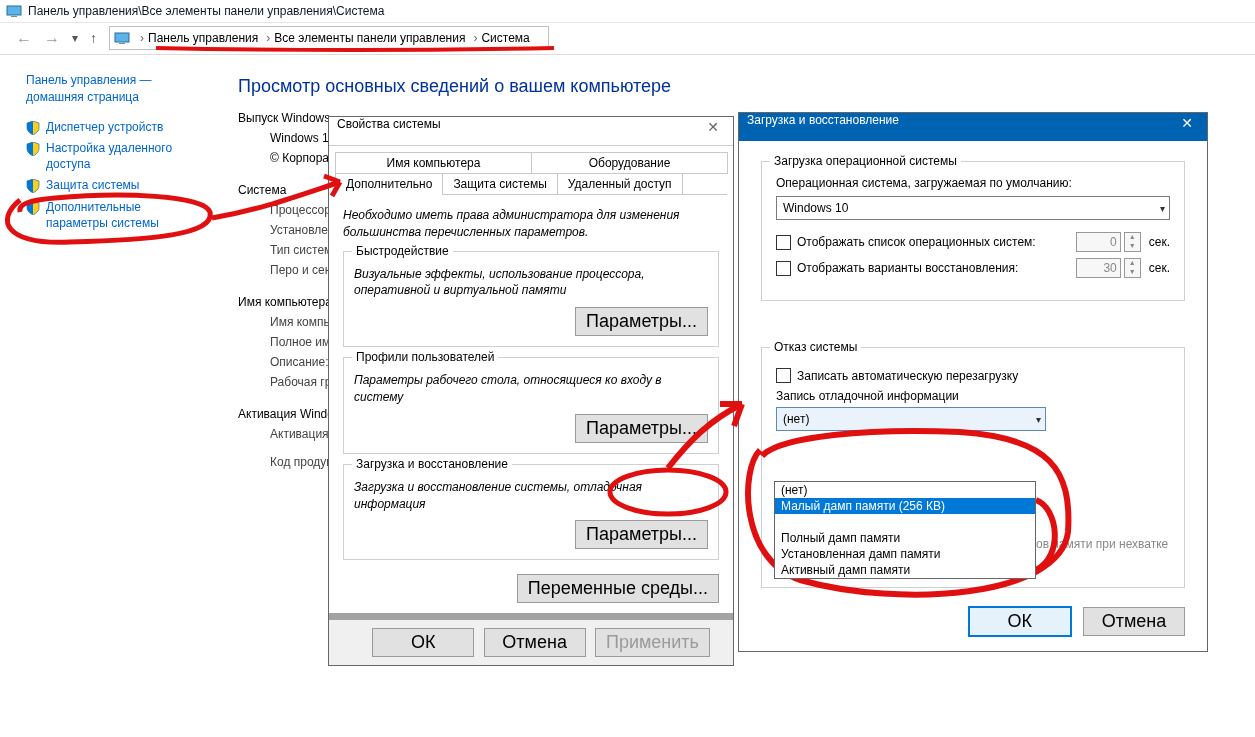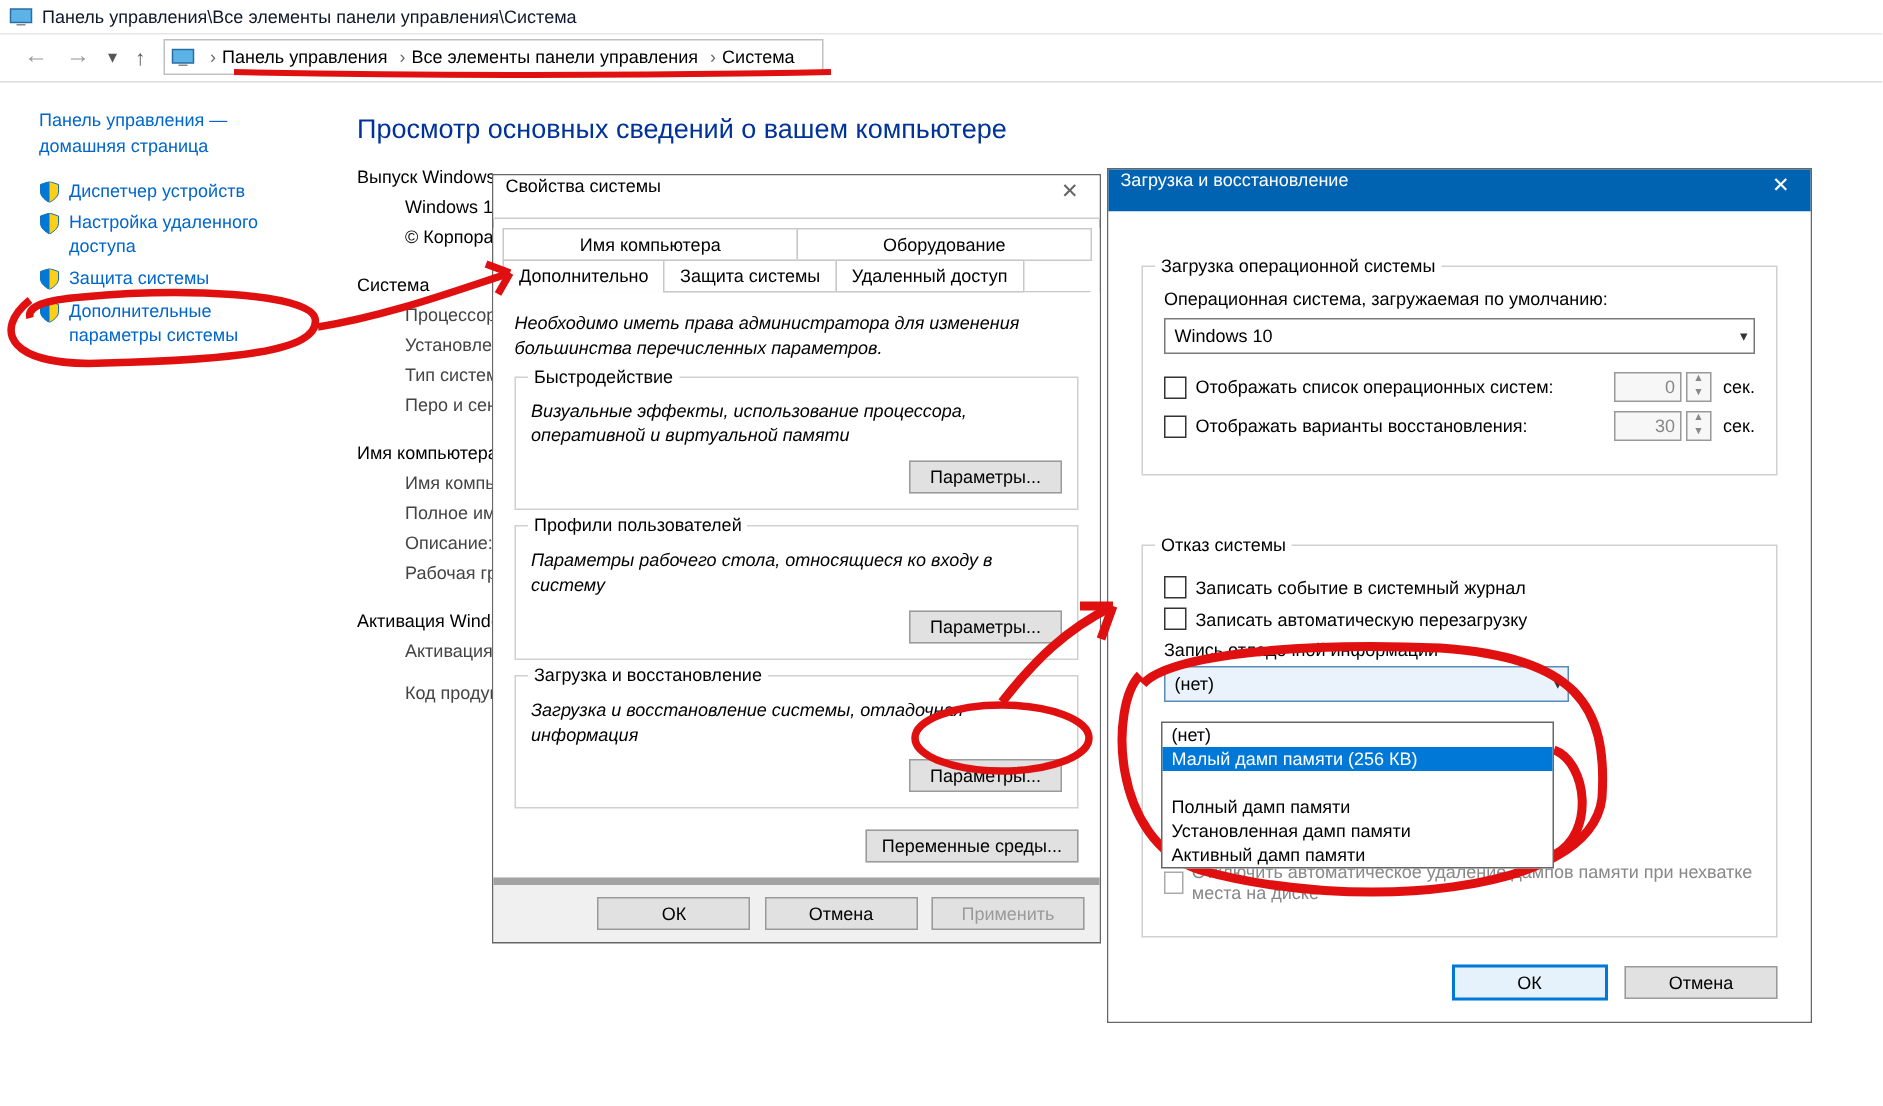--- a/index.html
+++ b/index.html
@@ -70,23 +70,23 @@
   .dlg-close.white { color:#fff; }
   .tabs { display:flex; border-bottom:1px solid #c8c8c8; background:#fff; margin:6px 6px 0 6px; flex-wrap:wrap;}
   .tab { border:1px solid #c8c8c8; background:#fff; padding:3px 10px; margin-right:-1px; margin-bottom:-1px; }
   .tab.active { border-bottom:1px solid #fff; background:#fff; }
   .dlg-body { padding:8px 14px 10px 14px; background:#fff; }
   .groupbox { border:1px solid #d0d0d0; padding:10px 10px 10px 10px; margin-top:10px; position:relative; }
   .groupbox .legend { position:absolute; top:-8px; left:8px; background:#fff; padding:0 4px; color:#000; }
   .btn {
     display:inline-block; min-width:80px; text-align:center;
     border:1px solid #9a9a9a; background:#e1e1e1; padding:3px 10px;
-    font-size:12px;
-  }
-  .dlg-footer { background:#f0f0f0; border-top:5px solid #a3a3a3; padding:8px 10px; text-align:right; }
+    font-size:18px;
+  }
+  .dlg-footer { background:#f0f0f0; border-top:7px solid #a3a3a3; padding:8px 23px; text-align:right; }
   .dlg-footer .btn { margin-left:6px; }
   .btn.disabled { color:#9a9a9a; }
   .desc { color:#000; margin:4px 0 8px 0; line-height:1.4;font-style:italic; }
 
   .select {
     border:1px solid #7a7a7a; background:#fff; display:flex; align-items:center;
     justify-content:space-between; padding:2px 4px 2px 6px; height:18px;
   }
   .select .chev { font-size:10px; color:#333; }
   .dropdown {
@@ -239,21 +239,21 @@
   </div>
 </div>
 
 <div class="dialog" style="left:738px; top:112px; width:468px;">
   <div class="dlg-title blue">
     <span>Загрузка и восстановление</span>
     <span class="dlg-close white">✕</span>
   </div>
   <div class="dlg-body" style="padding:16px 22px 14px 22px;">
 
-    <div class="groupbox" style="margin-top:20px;padding:14px 14px 16px 14px;">
+    <div class="groupbox" style="margin-top:4px;padding:14px 14px 16px 14px;">
       <span class="legend">Загрузка операционной системы</span>
       <div style="margin-bottom:6px;">Операционная система, загружаемая по умолчанию:</div>
       <div class="select">
         <span>Windows 10</span>
         <span class="chev">▾</span>
       </div>
       <div class="chk" style="margin-top:12px;">
         <span class="box"></span>
         <span style="flex:1;">Отображать список операционных систем:</span>
         <span class="row-inline">
@@ -276,24 +276,20 @@
             </span>
           <span style="margin-left:8px;">сек.</span>
         </span>
       </div>
     </div>
 
     <div class="groupbox" style="margin-top:46px;padding:14px 14px 16px 14px;">
       <span class="legend">Отказ системы</span>
       <div class="chk">
         <span class="box"></span>
-        <span>Записать событие в системный журнал</span>
-      </div>
-      <div class="chk">
-        <span class="box"></span>
         <span>Записать автоматическую перезагрузку</span>
       </div>
       <div style="margin-top:6px;margin-bottom:4px;">Запись отладочной информации</div>
       <div class="select" style="width:258px;background:#eaf3fb;border-color:#5b8ab5;">
         <span>(нет)</span>
         <span class="chev">▾</span>
       </div>
       <div style="height:100px;"></div>
       <div class="chk" style="color:#888;">
         <span class="box" style="border-color:#aaa;"></span>

